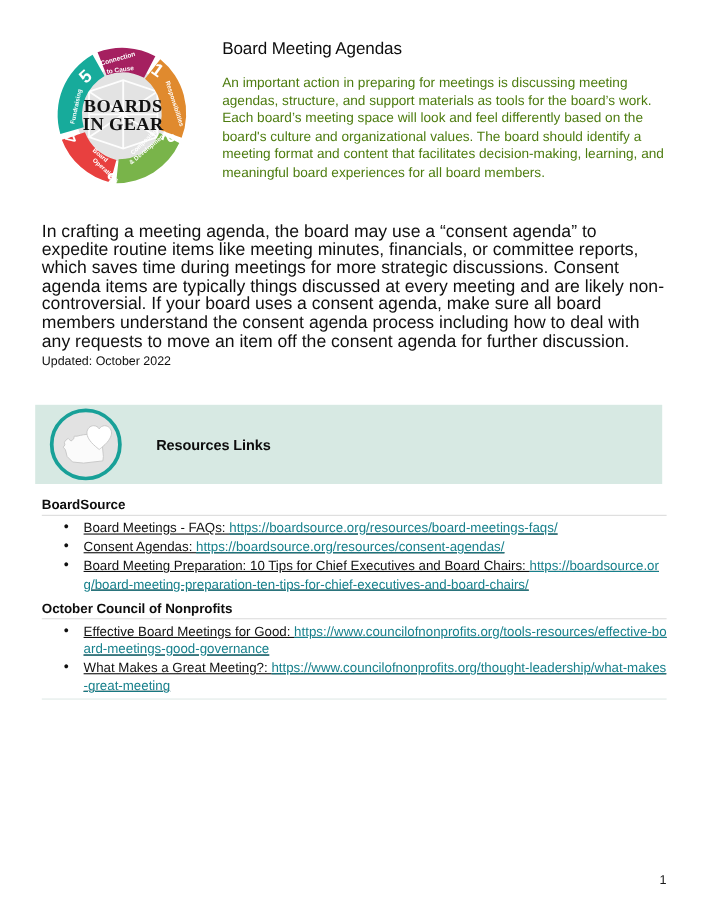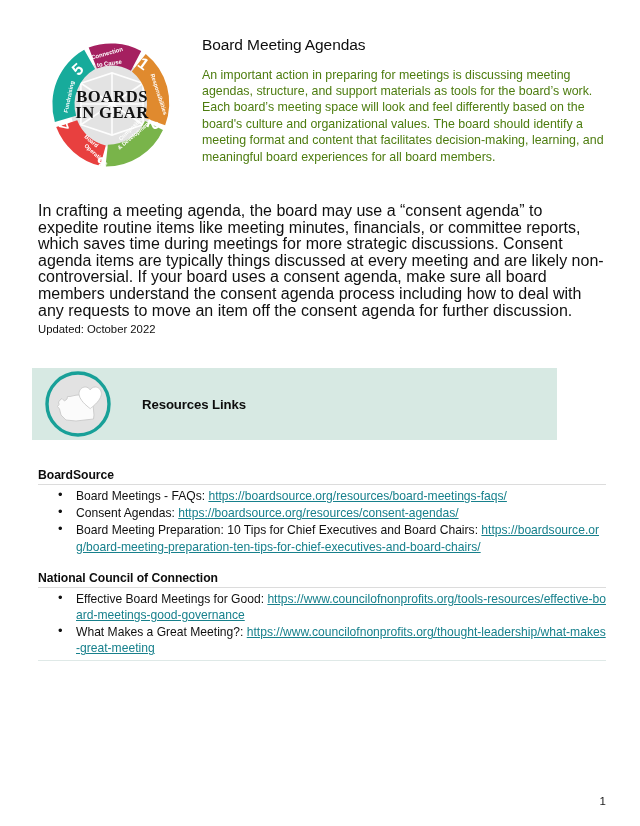--- a/index.html
+++ b/index.html
@@ -90,21 +90,21 @@
     color: #101010;
   }
   .meta .updated { }
   .meta .copyright { font-style: normal; }
 
   
   .banner {
     position: absolute;
     left: 32px;
     top: 368px;
-    width: 525px;
+    width: 570px;
     height: 72px;
     background: #d7e9e3;
     display: flex;
     align-items: center;
   }
   .banner-icon {
     width: 72px;
     height: 72px;
     margin-left: 10px;
     flex: 0 0 72px;
@@ -124,27 +124,28 @@
     left: 38px;
     top: 452px;
     width: 568px;
   }
   .section-head {
     font-size: 12.2px;
     font-weight: bold;
     color: #0d0d0d;
     padding-bottom: 2px;
     border-bottom: 1px solid #dcdcdc;
-    margin: 16px 0 3px 0;
+    margin: 0 0 3px 0;
     letter-spacing: -0.05px;
   }
   ul.link-list {
     list-style: none;
     margin: 0;
     padding: 0 0 0 6px;
+    text-decoration: underline;
   }
   ul.link-list li {
     position: relative;
     padding-left: 32px;
     font-size: 12.1px;
     line-height: 16.2px;
     margin: 0 0 1px 0;
     color: #101010;
   }
   ul.link-list li::before {
@@ -257,21 +258,21 @@
     <div class="section-block">
       <div class="section-head">BoardSource</div>
       <ul class="link-list">
         <li><span>Board Meetings - FAQs: </span><a class="res-link" href="#">https://boardsource.org/resources/board-meetings-faqs/</a></li>
         <li><span>Consent Agendas: </span><a class="res-link" href="#">https://boardsource.org/resources/consent-agendas/</a></li>
         <li><span>Board Meeting Preparation: 10 Tips for Chief Executives and Board Chairs: </span><a class="res-link" href="#">https://boardsource.org/board-meeting-preparation-ten-tips-for-chief-executives-and-board-chairs/</a></li>
       </ul>
     </div>
 
     <div class="section-block last">
-      <div class="section-head">National Council of Connection</div>
+      <div class="section-head">October Council of Nonprofits</div>
       <ul class="link-list">
         <li><span>Effective Board Meetings for Good: </span><a class="res-link" href="#">https://www.councilofnonprofits.org/tools-resources/effective-board-meetings-good-governance</a></li>
         <li><span>What Makes a Great Meeting?: </span><a class="res-link" href="#">https://www.councilofnonprofits.org/thought-leadership/what-makes-great-meeting</a></li>
       </ul>
     </div>
 
   </div>
 
   <div class="page-number">1</div>
 

